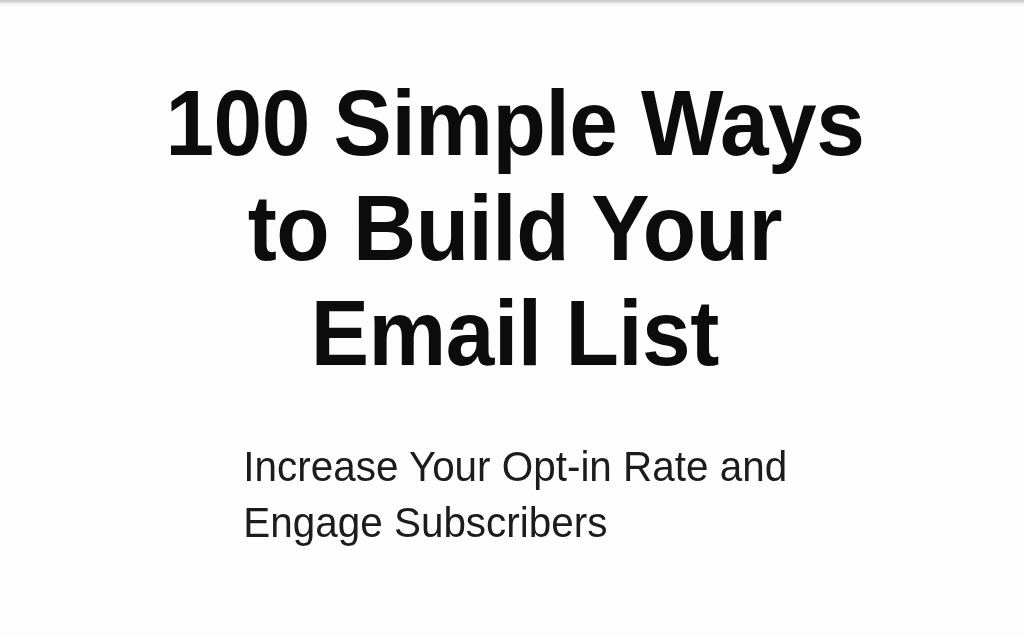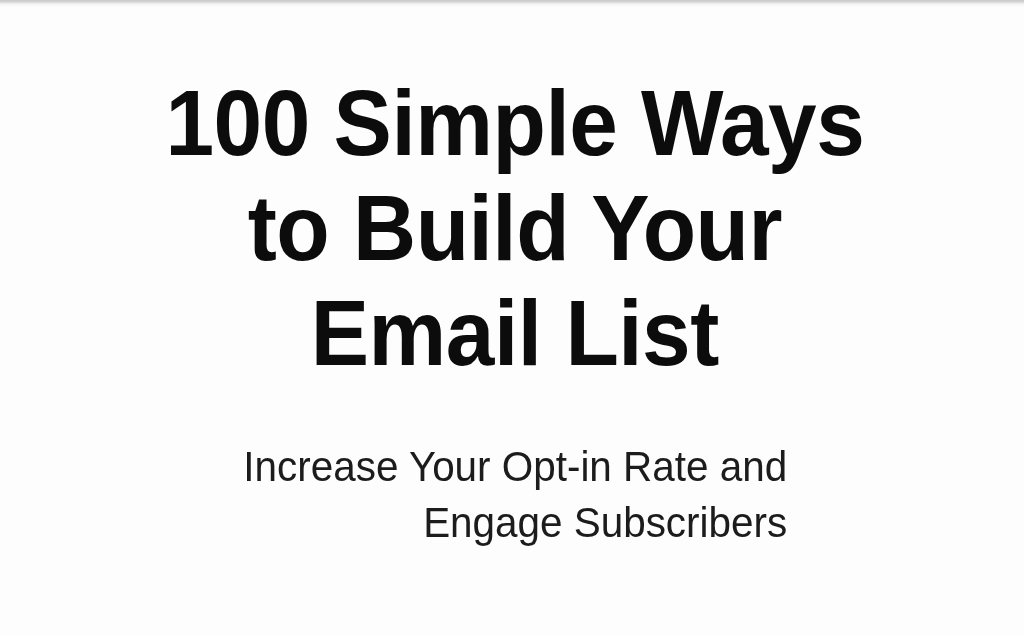--- a/index.html
+++ b/index.html
@@ -69,21 +69,21 @@
     font-weight: 700;
     font-size: 92px;
     line-height: 105px;
     letter-spacing: -0.5px;
     transform: scaleX(0.95);
     transform-origin: center center;
     white-space: nowrap;
   }
 
   .subtitle-block {
-    text-align: right;
+    text-align: left;
     margin-top: 52px;
   }
 
   .subtitle-line {
     display: block;
     color: #1c1c1c;
     font-family: "Liberation Sans", sans-serif;
     font-weight: 400;
     font-size: 43px;
     line-height: 56px;

